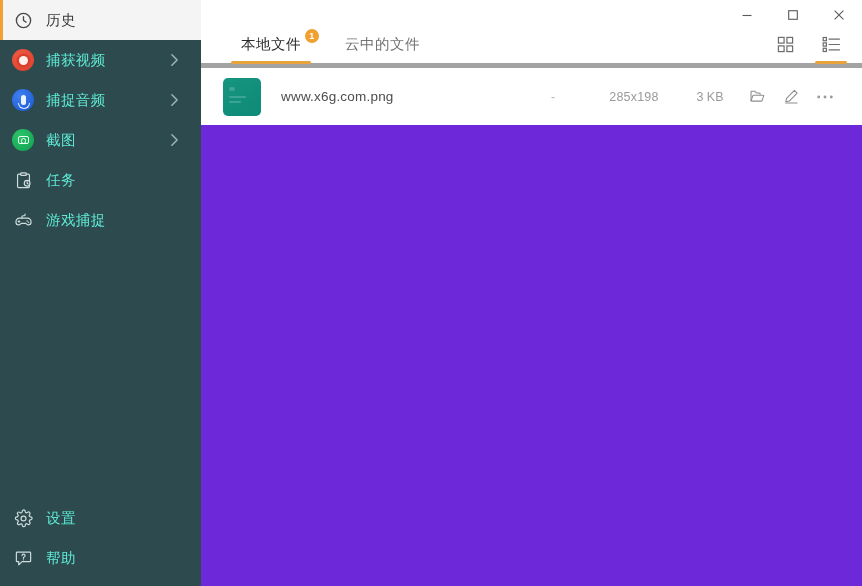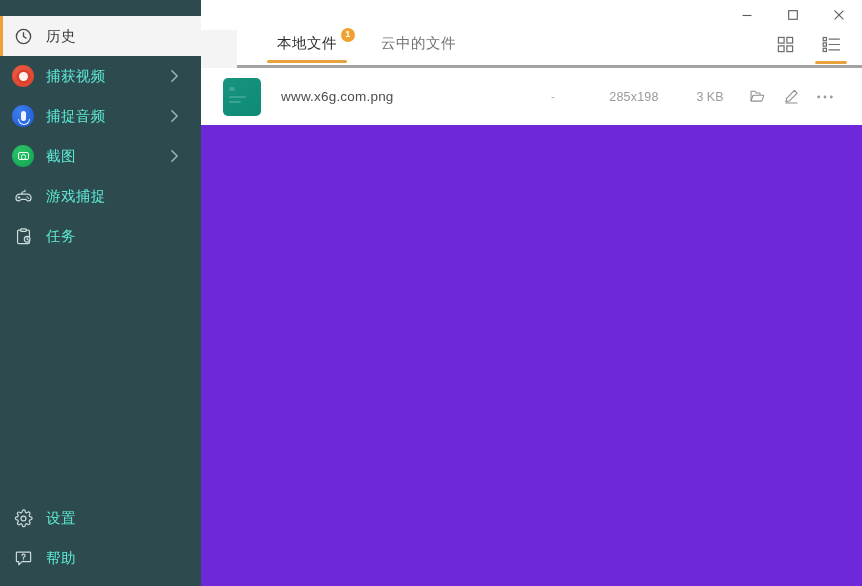--- a/index.html
+++ b/index.html
@@ -114,21 +114,21 @@
     background: #f4f4f4;
     color: #3b3b3b;
   }
   .nav-item.active::before {
     content: "";
     position: absolute;
     left: 0; top: 0; bottom: 0;
     width: 3px;
     background: #f0a132;
   }
-  .nav-item.first { margin-top: 16px; }
+  .nav-item.first { margin-top: 0; }
   .nav-spacer { flex: 1 1 auto; }
   .nav-bottom { padding-bottom: 8px; }
 
   .dot-icon {
     width: 22px; height: 22px; border-radius: 50%;
     display: flex; align-items: center; justify-content: center;
     position: relative;
   }
   .dot-red { background: radial-gradient(circle at 35% 30%, #ef5a44, #d93f2a); }
   .dot-red::after {
@@ -177,26 +177,25 @@
     width: 46px; height: 30px;
     display: flex; align-items: center; justify-content: center;
     cursor: pointer;
     color: #5a5a5a;
   }
 
   .tabbar {
     height: 38px;
     background: #ffffff;
     display: flex;
-    align-items: center;
+    align-items: flex-end;
     padding: 0 18px 0 34px;
     flex: 0 0 38px;
-    border-bottom: 3px solid #a3a3a3;
-    position: relative;
-    margin-left: 36px;
+    border-bottom: 5px solid #a3a3a3;
+    position: relative;
   }
   .tab {
     position: relative;
     font-size: 14.5px;
     color: #737373;
     padding: 0 6px 9px;
     margin-right: 32px;
     cursor: pointer;
     letter-spacing: .5px;
     white-space: nowrap;
@@ -366,42 +365,42 @@
         <span class="lbl">截图</span>
         <span class="chev">
           <svg width="9" height="14" viewBox="0 0 10 16" fill="none" stroke="#9db3b5" stroke-width="1.8" stroke-linecap="round" stroke-linejoin="round">
               <path d="M2 2l6 6-6 6"></path>
             </svg>
         </span>
       </div>
 
       <div class="nav-item">
         <span class="ic">
+          <svg width="19" height="19" viewBox="0 0 24 24" fill="none" stroke="#cfdcdd" stroke-width="1.5" stroke-linecap="round" stroke-linejoin="round">
+            <path d="M15.5 4H18a1.5 1.5 0 0 1 1.5 1.5V12"></path>
+            <path d="M19.5 16.5v3A1.5 1.5 0 0 1 18 21H6a1.5 1.5 0 0 1-1.5-1.5v-14A1.5 1.5 0 0 1 6 4h2.5"></path>
+            <rect x="8.5" y="2.4" width="7" height="3.2" rx="1"></rect>
+            <circle cx="16.6" cy="15.4" r="3.6"></circle>
+            <path d="M16.6 13.5v2l1.3.9"></path>
+          </svg>
+        </span>
+        <span class="lbl">任务</span>
+      </div>
+
+      <div class="nav-item">
+        <span class="ic">
           <svg width="19" height="19" viewBox="0 0 24 24" fill="none" stroke="#cfdcdd" stroke-width="1.5" stroke-linejoin="round">
             <path d="M7 9h10a4.5 4.5 0 0 1 4.5 4.5v.6A3.4 3.4 0 0 1 18.1 17.5c-1.1 0-1.8-.6-2.5-1.3l-.6-.6H9l-.6.6c-.7.7-1.4 1.3-2.5 1.3A3.4 3.4 0 0 1 2.5 14.1v-.6A4.5 4.5 0 0 1 7 9z"></path>
             <path d="M6.3 12.2v2.1M5.25 13.25h2.1" stroke-linecap="round"></path>
             <circle cx="16.6" cy="12.6" r=".95" fill="#cfdcdd" stroke="none"></circle>
             <circle cx="18.3" cy="14.3" r=".95" fill="#cfdcdd" stroke="none"></circle>
             <path d="M10 9V7.4A1.4 1.4 0 0 1 11.4 6h1.2A1.4 1.4 0 0 0 14 4.6V4" stroke-linecap="round"></path>
           </svg>
         </span>
         <span class="lbl">游戏捕捉</span>
-      </div>
-
-      <div class="nav-item">
-        <span class="ic">
-          <svg width="19" height="19" viewBox="0 0 24 24" fill="none" stroke="#cfdcdd" stroke-width="1.5" stroke-linecap="round" stroke-linejoin="round">
-            <path d="M15.5 4H18a1.5 1.5 0 0 1 1.5 1.5V12"></path>
-            <path d="M19.5 16.5v3A1.5 1.5 0 0 1 18 21H6a1.5 1.5 0 0 1-1.5-1.5v-14A1.5 1.5 0 0 1 6 4h2.5"></path>
-            <rect x="8.5" y="2.4" width="7" height="3.2" rx="1"></rect>
-            <circle cx="16.6" cy="15.4" r="3.6"></circle>
-            <path d="M16.6 13.5v2l1.3.9"></path>
-          </svg>
-        </span>
-        <span class="lbl">任务</span>
       </div>
 
     </nav>
 
     <div class="nav-spacer"></div>
 
     <div class="nav nav-bottom">
       <div class="nav-item">
         <span class="ic">
           <svg width="19" height="19" viewBox="0 0 24 24" fill="none" stroke="#cfdcdd" stroke-width="1.5" stroke-linecap="round" stroke-linejoin="round">

